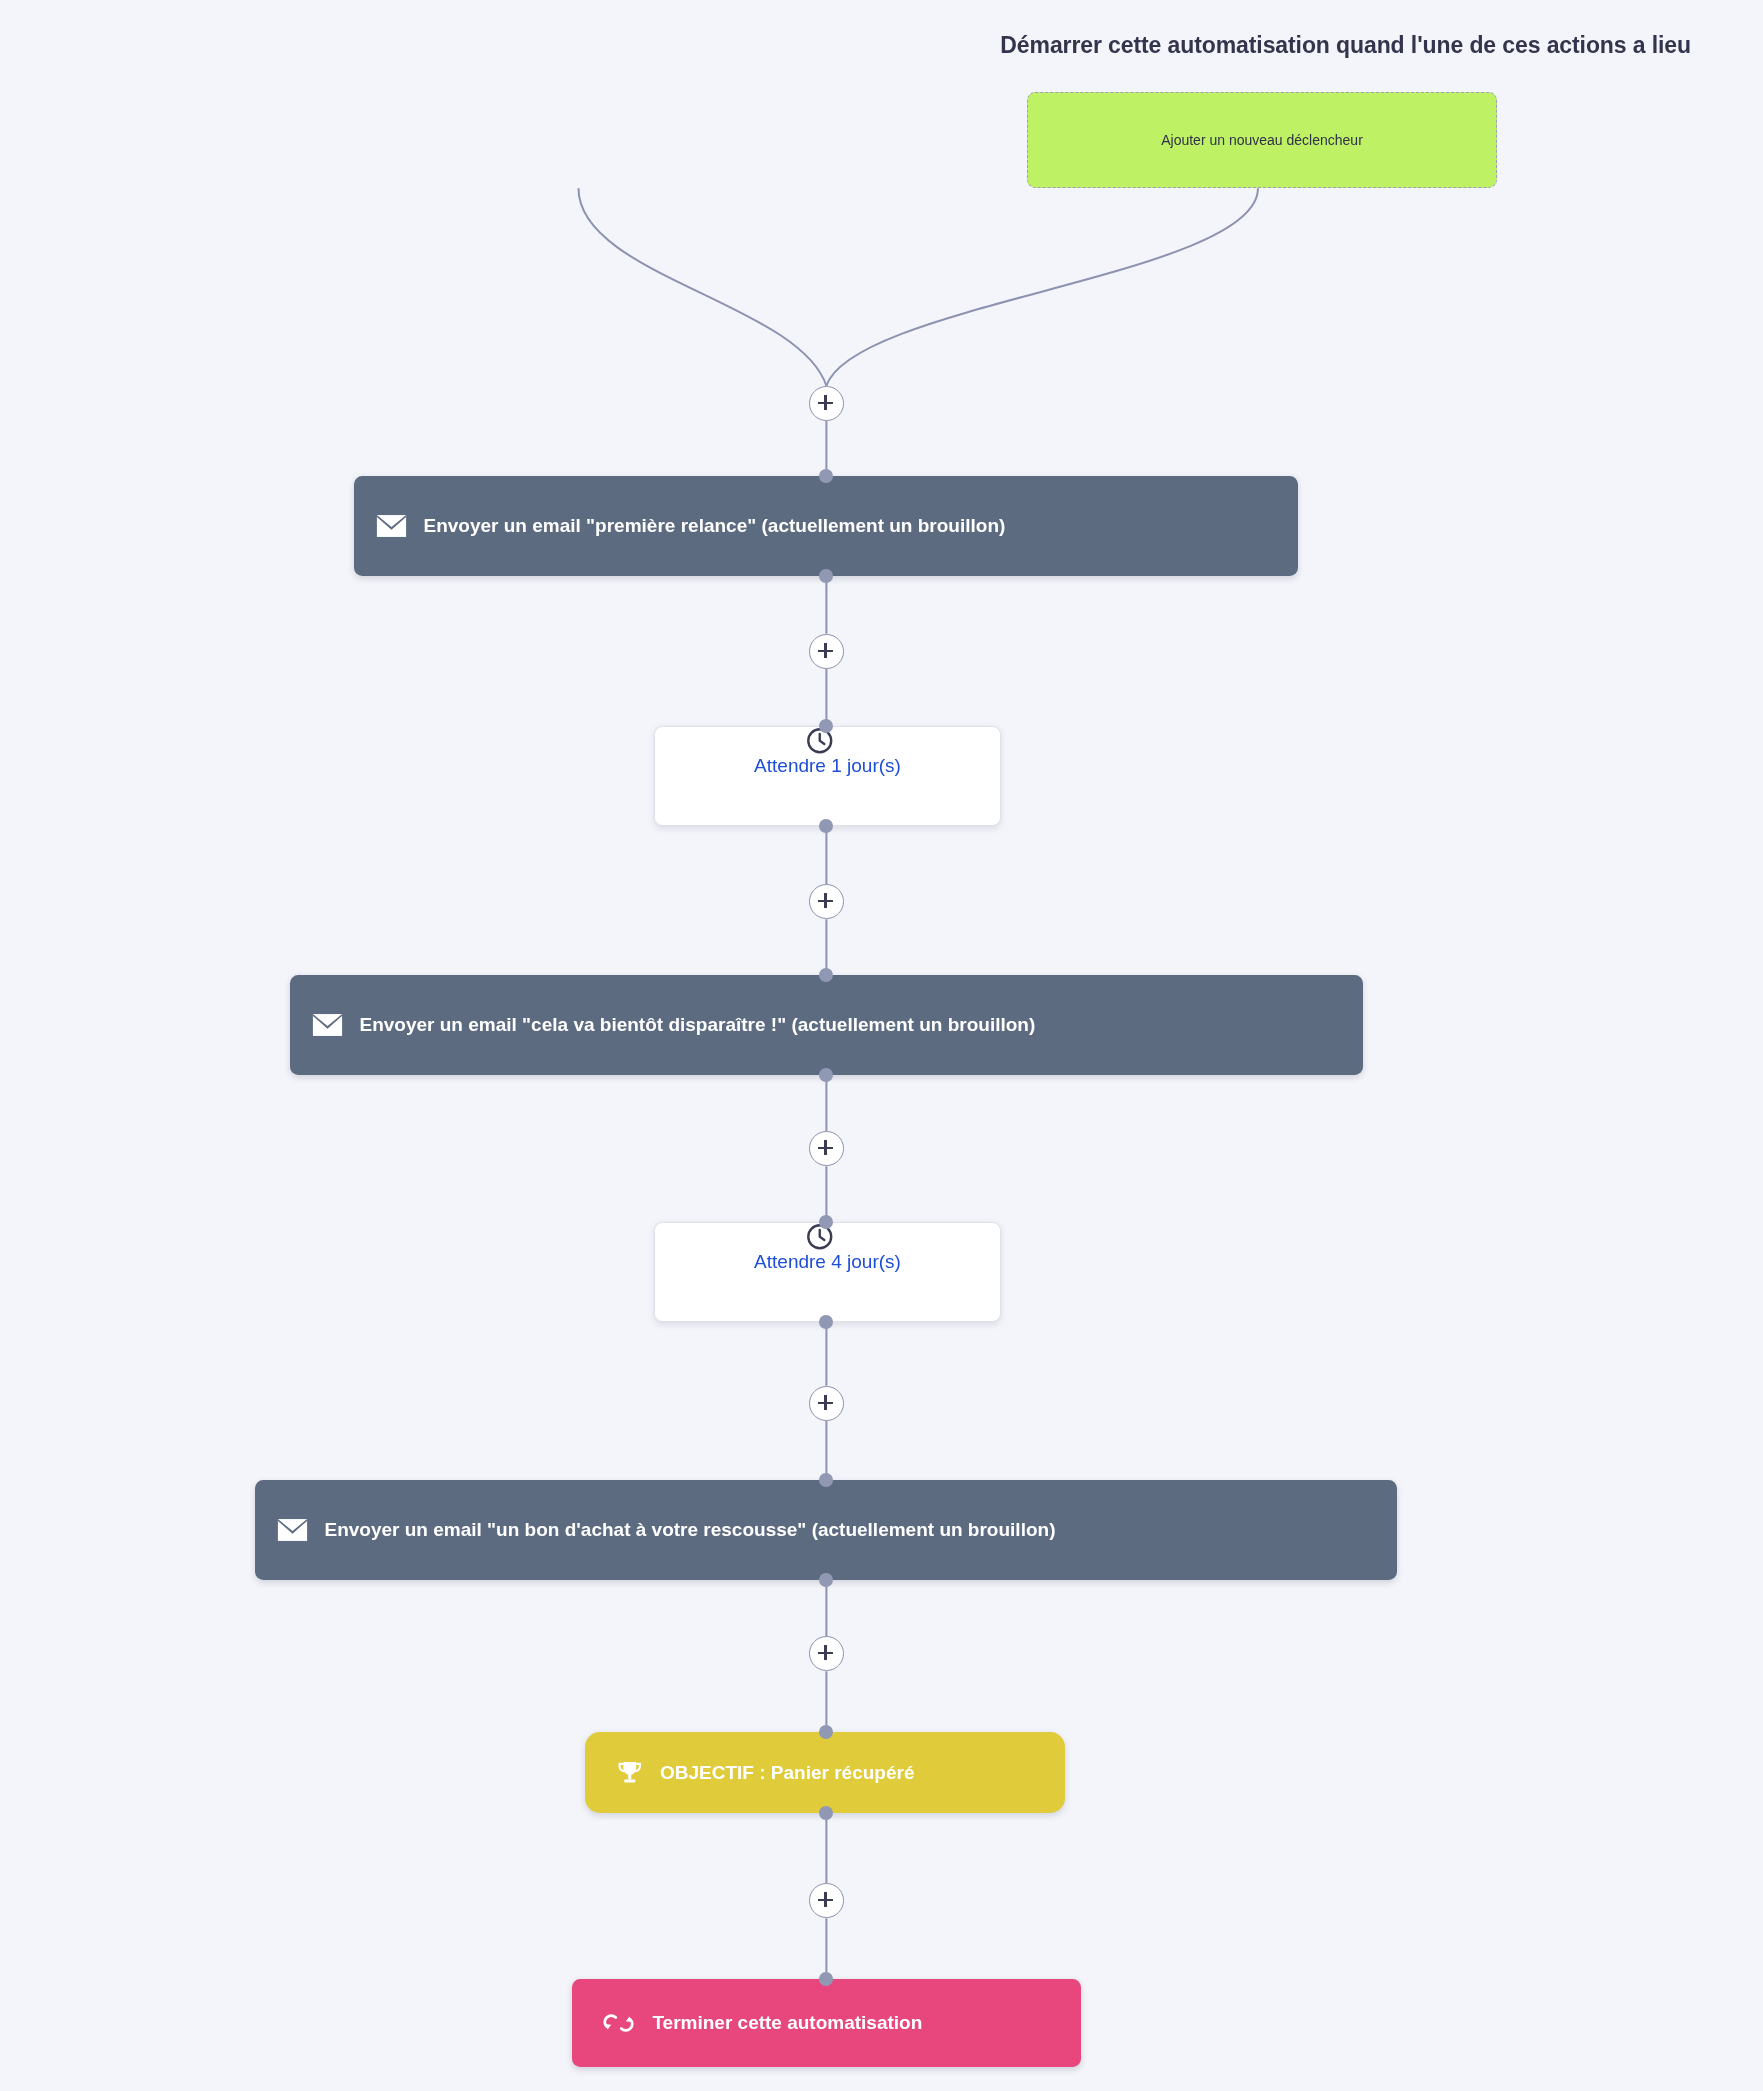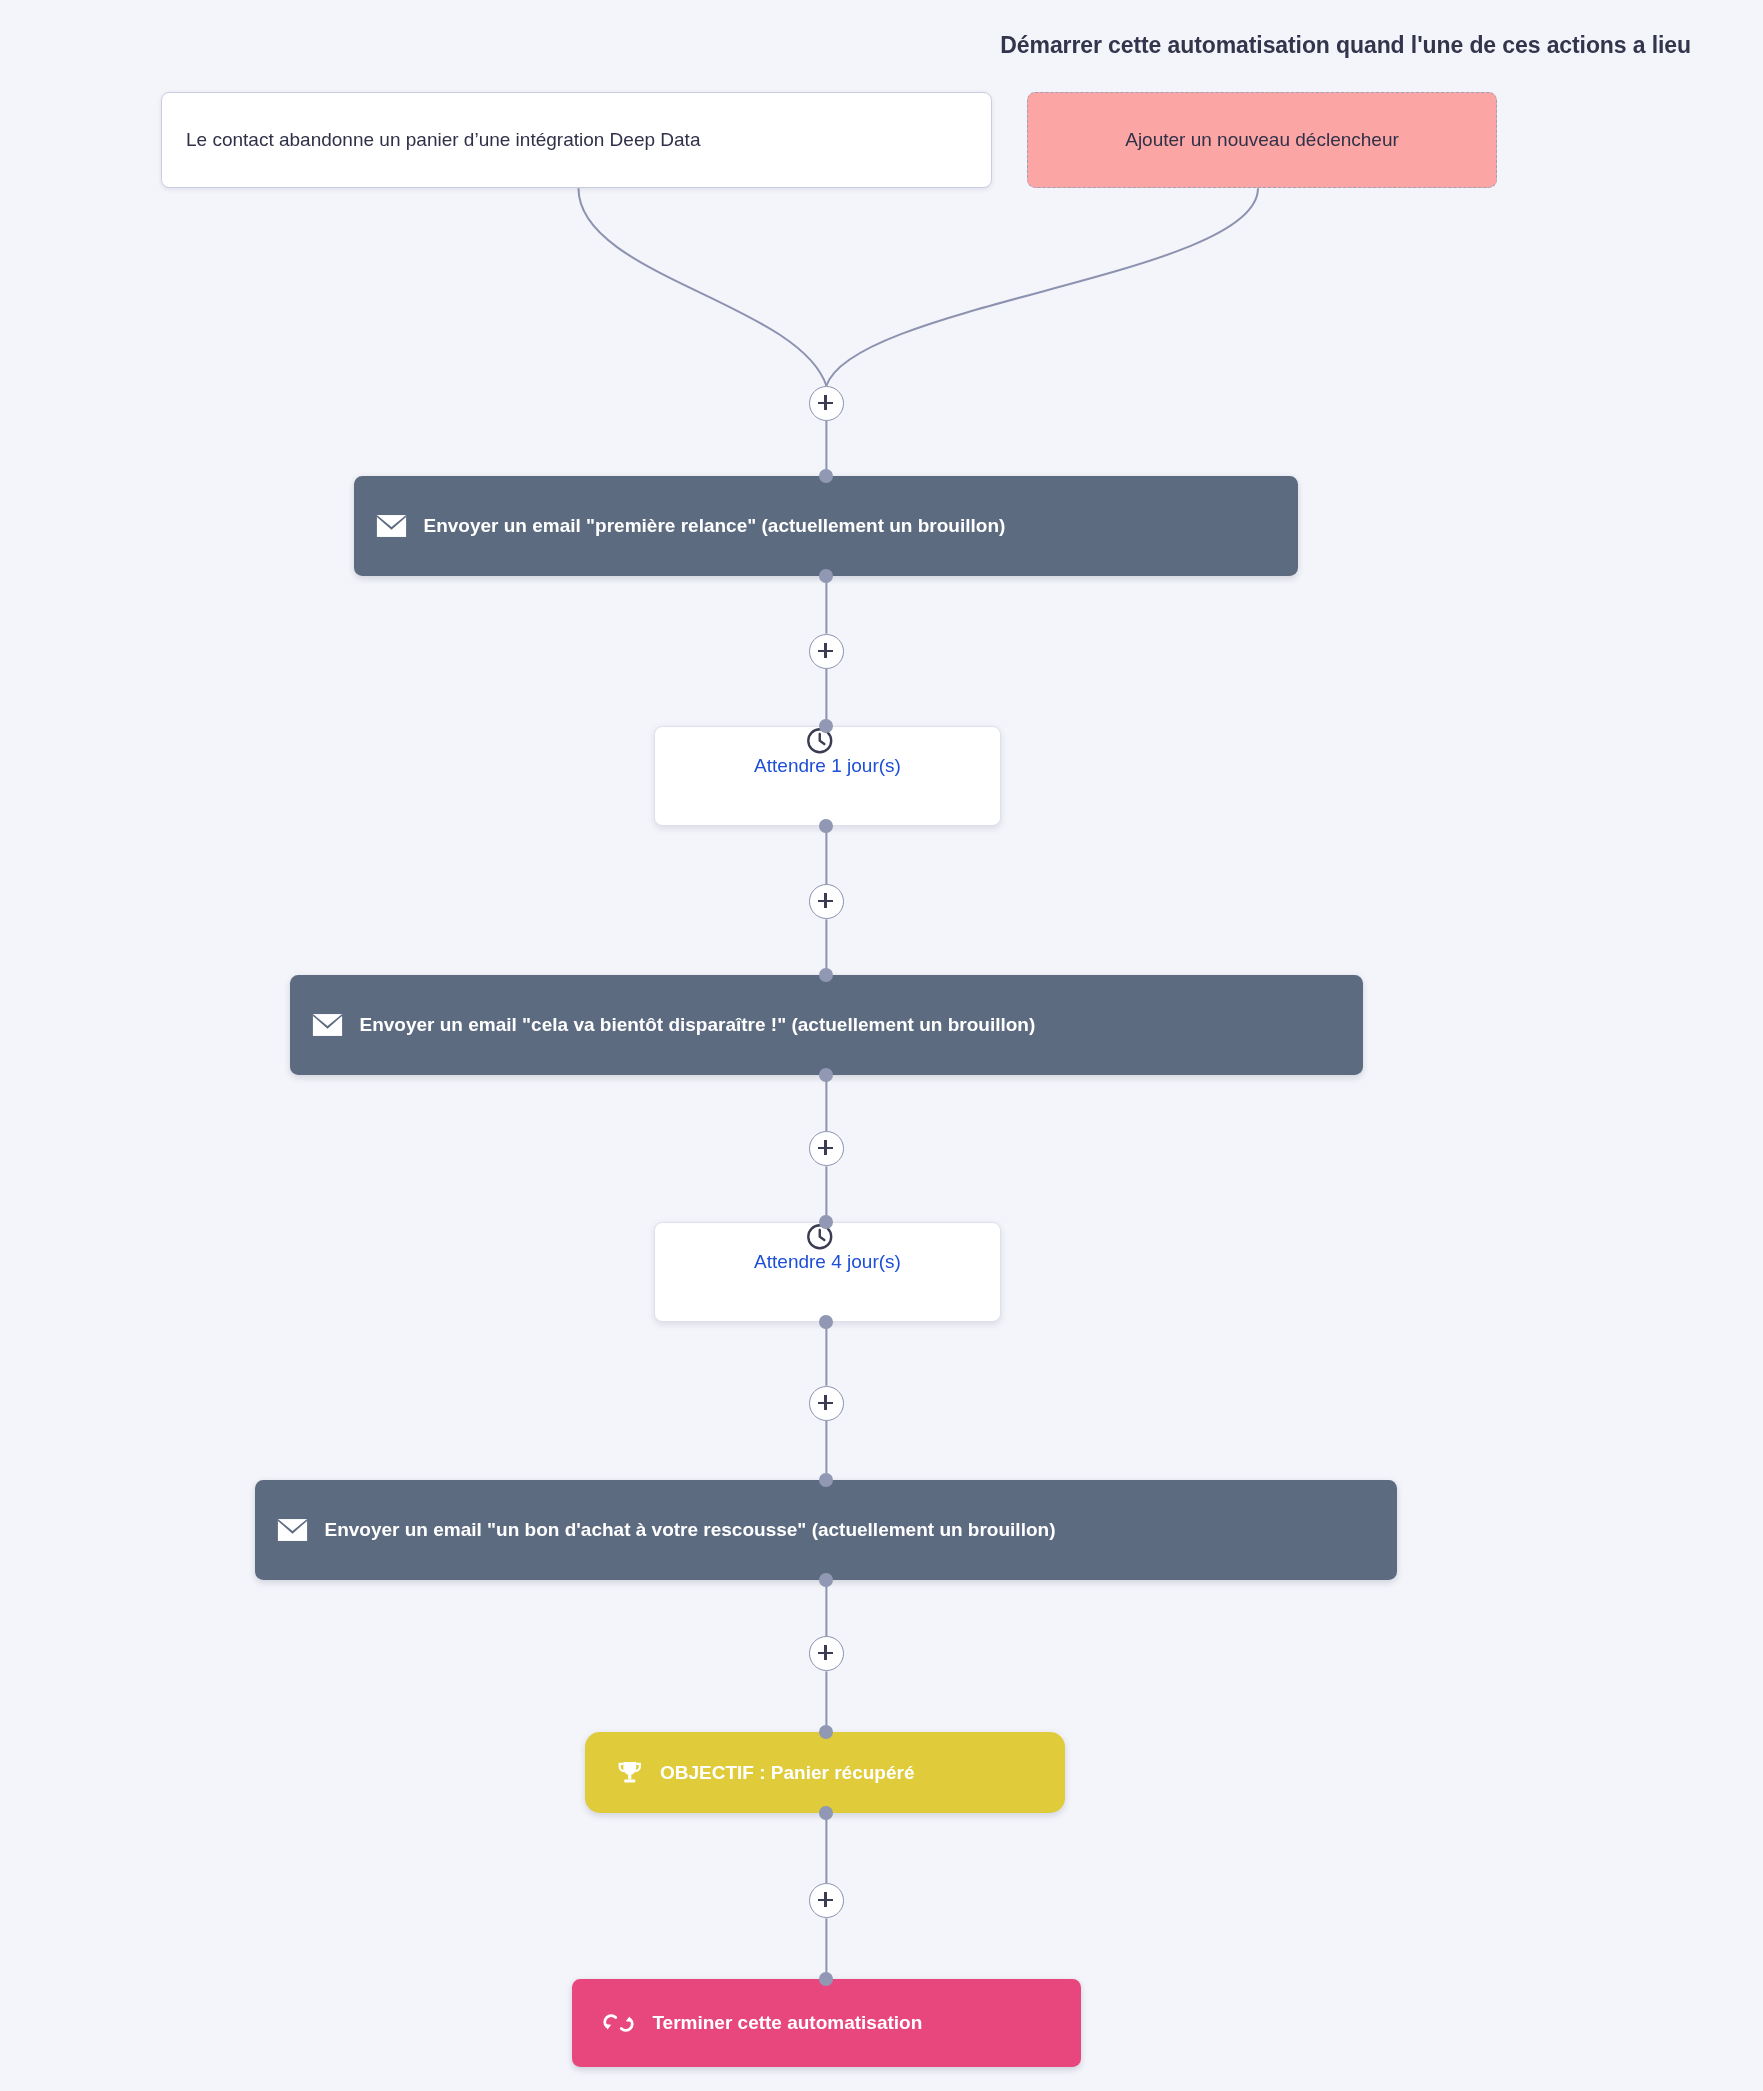--- a/index.html
+++ b/index.html
@@ -68,24 +68,24 @@
     background: #ffffff;
     border: 0.9px solid #c9cce0;
     box-shadow: 0 1.8px 4.6px rgba(60,64,100,0.10);
     padding: 0 24px;
     font-size: 19px;
     color: #2f3148;
   }
 
   
   .trigger-add {
-    background: #fca5a5;
+    background: #bef264;
     border: 1.8px dashed #9ba0bb;
     padding: 0 22px;
-    font-size: 19px;
+    font-size: 14px;
     color: #2f3148;
     justify-content: center;
   }
 
   
   .email {
     background: #5d6b80;
     box-shadow: 0 2.8px 6.4px rgba(60,64,100,0.18);
     padding: 0 22px;
     color: #ffffff;
@@ -197,23 +197,20 @@
       <path d="M 900 1974 L 900 2051"></path>
 
       <path d="M 900 2089 L 900 2155"></path>
     </g>
   </svg>
 
   <div class="title">
     <span class="tinner">Démarrer cette automatisation quand l'une de ces actions a lieu</span>
   </div>
 
-  <div class="node trigger" style="left:161px; top:92px; width:831px; height:96px;">
-    <span class="lbl">Le contact abandonne un panier d’une intégration Deep Data</span>
-  </div>
 
   <div class="node trigger-add" style="left:1027px; top:92px; width:470px; height:96px;">
     <span class="lbl">Ajouter un nouveau déclencheur</span>
   </div>
 
   <div class="plus" style="left:826px; top:386px;"></div>
 
   <div class="dot" style="left:826px; top:476px;"></div>
   <div class="node email" style="left:354px; top:476px; width:944px; height:100px;">
     <span class="ic">

